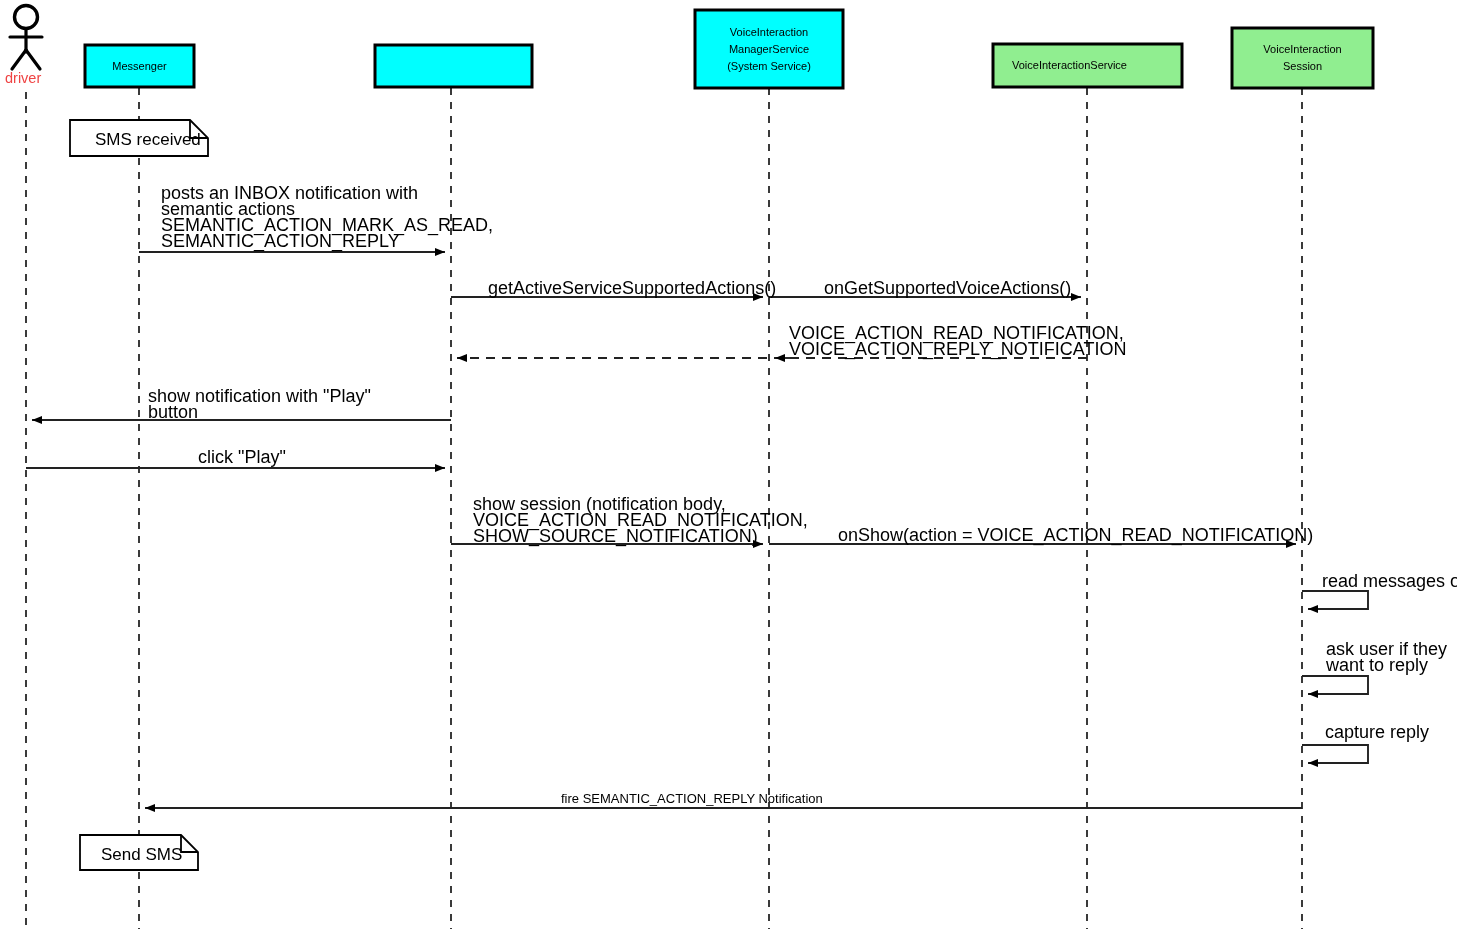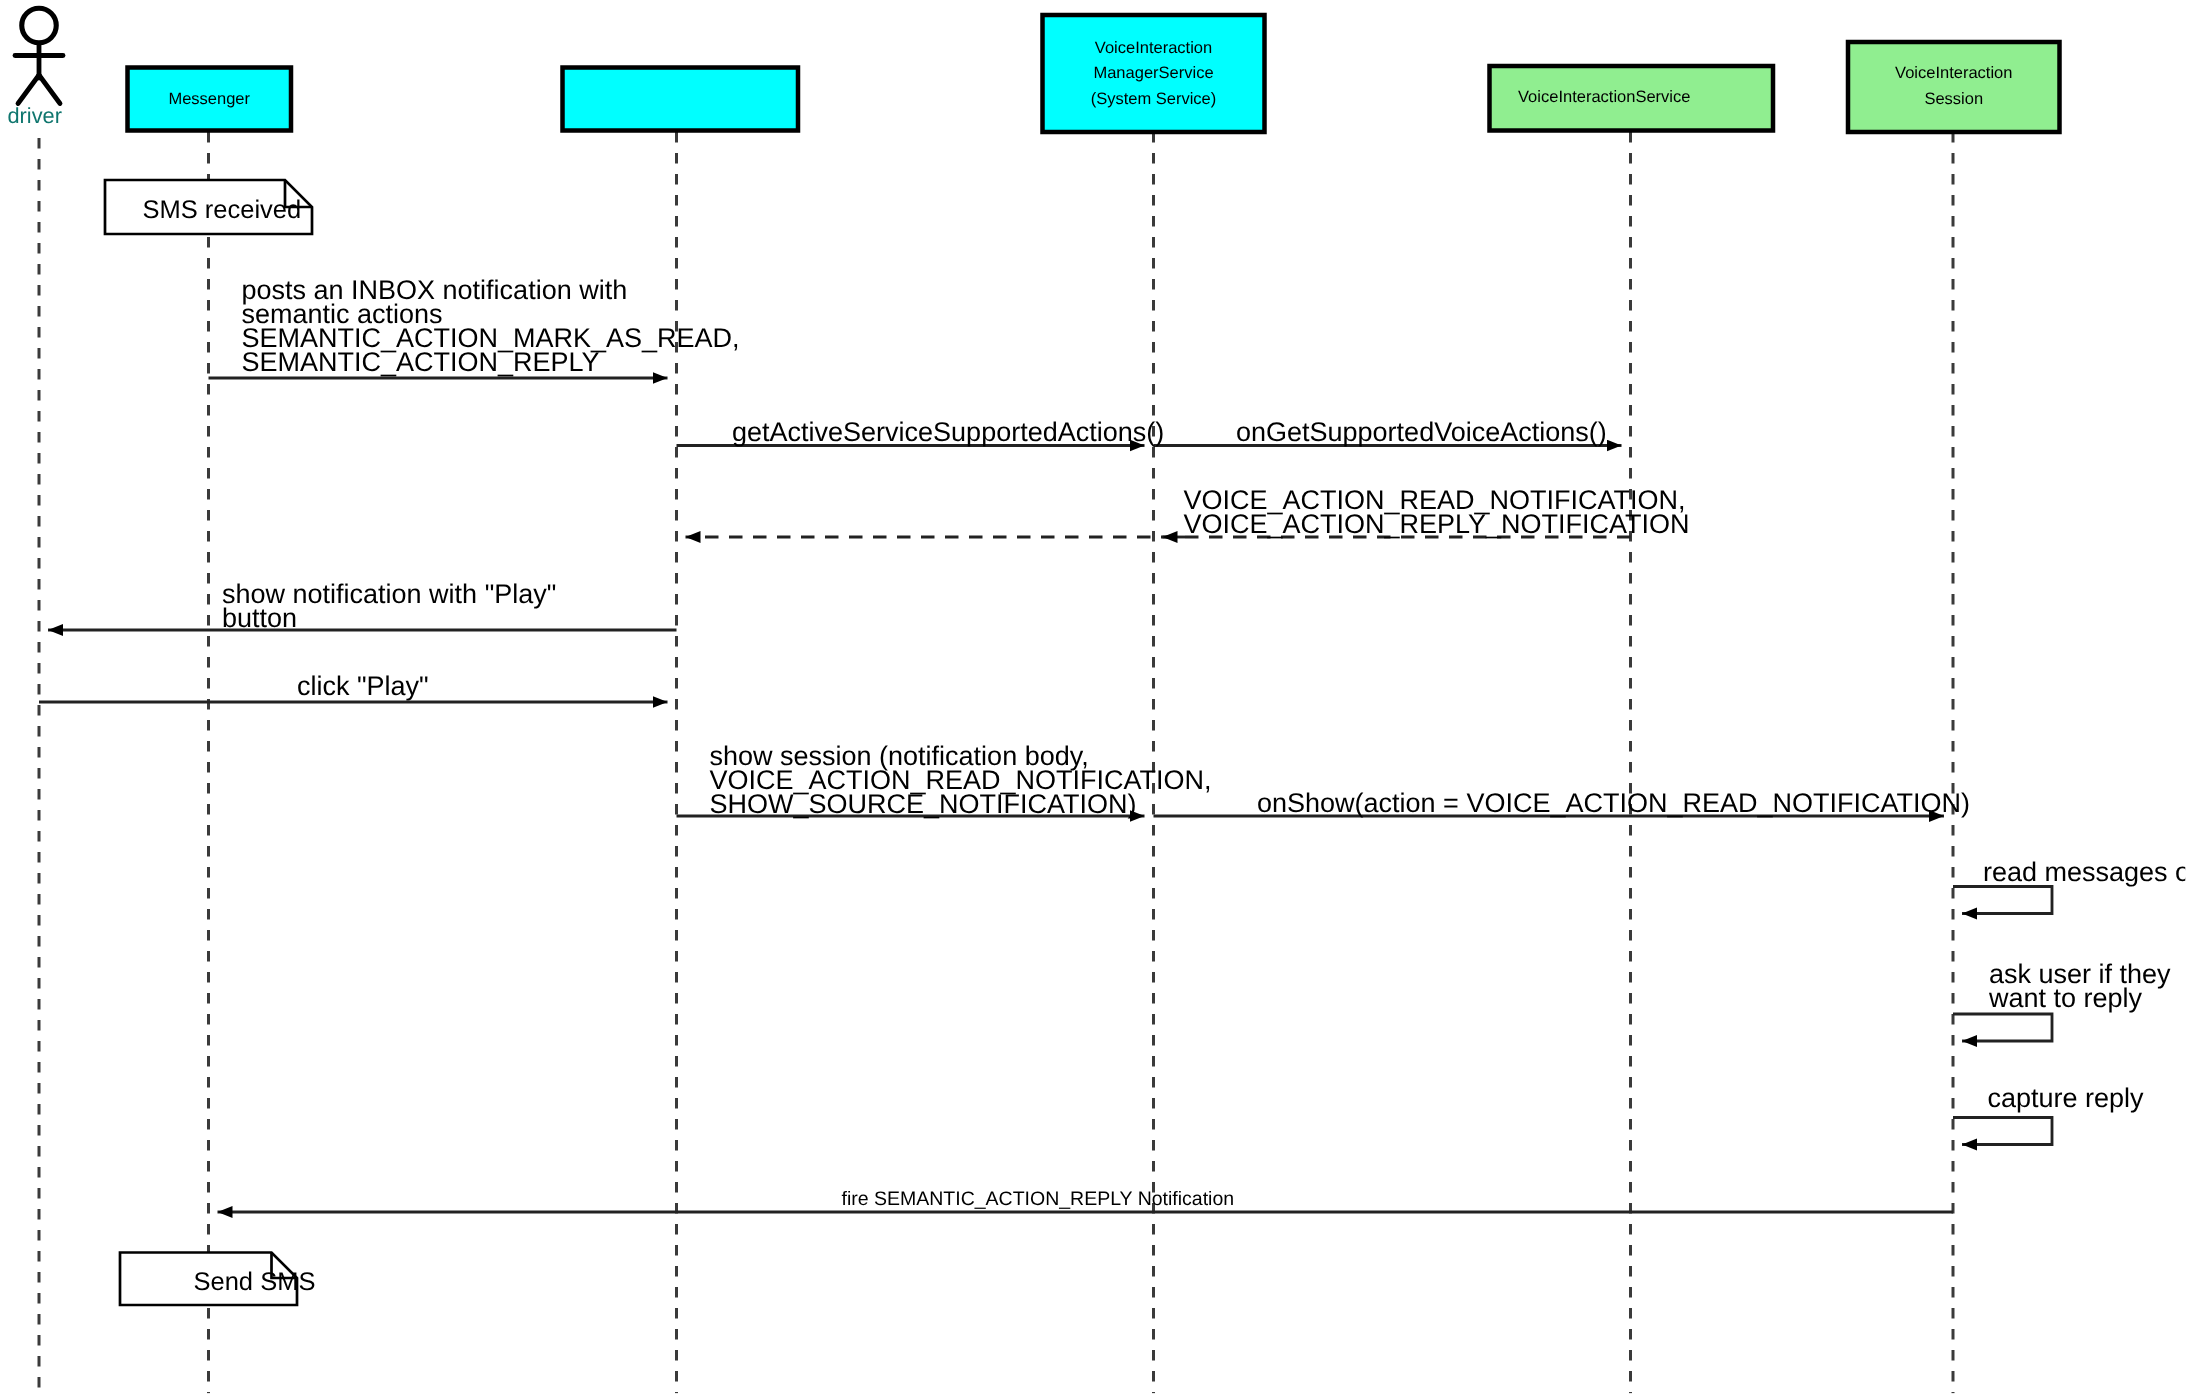--- a/index.html
+++ b/index.html
@@ -51,21 +51,21 @@
     position: absolute;
     font-family: "Liberation Sans", sans-serif;
     font-size: 17px;
     color: #000000;
     white-space: pre;
   }
   .actor-label {
     position: absolute;
     font-family: "Liberation Sans", sans-serif;
     font-size: 14.5px;
-    color: #0f766e;
+    color: #ef4444;
     white-space: pre;
   }
 </style>
 </head>
 <body>
 
 <div id="diagram-root">
 
   <svg class="layer" viewBox="0 0 1457 929">
     <defs>
@@ -142,21 +142,21 @@
 
   <div class="box-label" style="left:85px; top:45px; width:109px; height:42px;">Messenger</div>
   <div class="box-label" style="left:695px; top:10px; width:148px; height:78px;">VoiceInteraction
 ManagerService
 (System Service)</div>
   <div class="box-label" style="left:993px; top:44px; width:153px; height:43px;">VoiceInteractionService</div>
   <div class="box-label" style="left:1232px; top:28px; width:141px; height:60px;">VoiceInteraction
 Session</div>
 
   <div class="note-label" style="left:95px; top:130px;">SMS received</div>
-  <div class="note-label" style="left:101px; top:845px;margin-left:28px;">Send SMS</div>
+  <div class="note-label" style="left:101px; top:845px;">Send SMS</div>
 
   <div class="lbl" style="left:161px; top:185px;">posts an INBOX notification with
 semantic actions
 SEMANTIC_ACTION_MARK_AS_READ,
 SEMANTIC_ACTION_REPLY</div>
   <div class="lbl" style="left:488px; top:280px;">getActiveServiceSupportedActions()</div>
   <div class="lbl" style="left:824px; top:280px;">onGetSupportedVoiceActions()</div>
   <div class="lbl" style="left:789px; top:325px;">VOICE_ACTION_READ_NOTIFICATION,
 VOICE_ACTION_REPLY_NOTIFICATION</div>
   <div class="lbl" style="left:148px; top:388px;">show notification with "Play"

